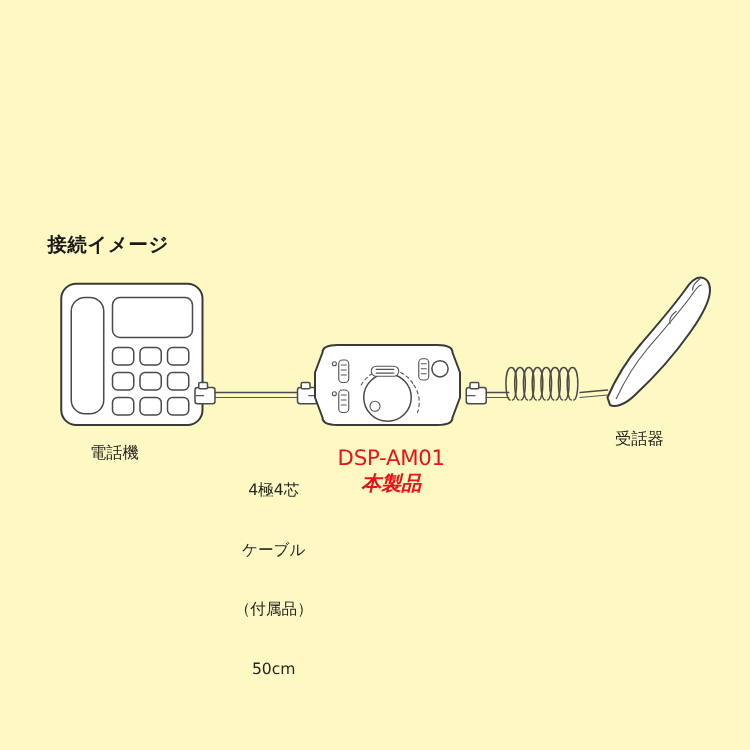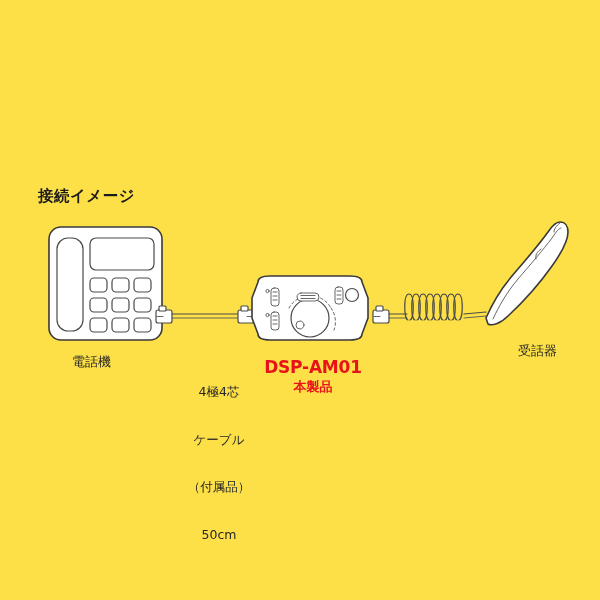--- a/index.html
+++ b/index.html
@@ -8,21 +8,21 @@
     padding: 0;
     background: #ffffff;
   }
   body {
     font-family: "DejaVu Sans", "Liberation Sans", sans-serif;
   }
   #canvas {
     position: relative;
     width: 600px;
     height: 600px;
-    background: #fde047;
+    background: #fef9c3;
     overflow: hidden;
   }
   .diagram-svg {
     position: absolute;
     left: 0;
     top: 0;
     width: 600px;
     height: 600px;
   }
   .heading {
@@ -41,21 +41,21 @@
     color: #262626;
     white-space: nowrap;
     text-align: center;
   }
   .caption-phone {
     left: 72px;
     top: 353px;
     text-align: center;
   }
   .caption-handset {
-    left: 518px;
+    left: 492px;
     top: 342px;
     text-align: right;
   }
   .cable-label {
     position: absolute;
     left: 176px;
     top: 352px;
     width: 86px;
     font-size: 12.5px;
     line-height: 15.5px;
@@ -67,31 +67,32 @@
     position: absolute;
     left: 255px;
     top: 358px;
     width: 116px;
     text-align: center;
     line-height: 19px;
   }
   .product-label .model {
     display: block;
     font-size: 17px;
+    font-weight: normal;
+    color: #e8121a;
+    letter-spacing: -0.2px;
+    white-space: nowrap;
+  }
+  .product-label .jp {
+    display: block;
+    font-size: 16px;
     font-weight: bold;
     color: #e8121a;
-    letter-spacing: -0.2px;
-    white-space: nowrap;
-  }
-  .product-label .jp {
-    display: block;
-    font-size: 13px;
-    font-weight: bold;
-    color: #e8121a;
-    white-space: nowrap;
+    white-space: nowrap;
+    font-style: italic;
   }
 </style>
 </head>
 <body>
 
 <div id="canvas">
 
   <svg class="diagram-svg" viewBox="0 0 600 600">
     <defs>
       <style>

